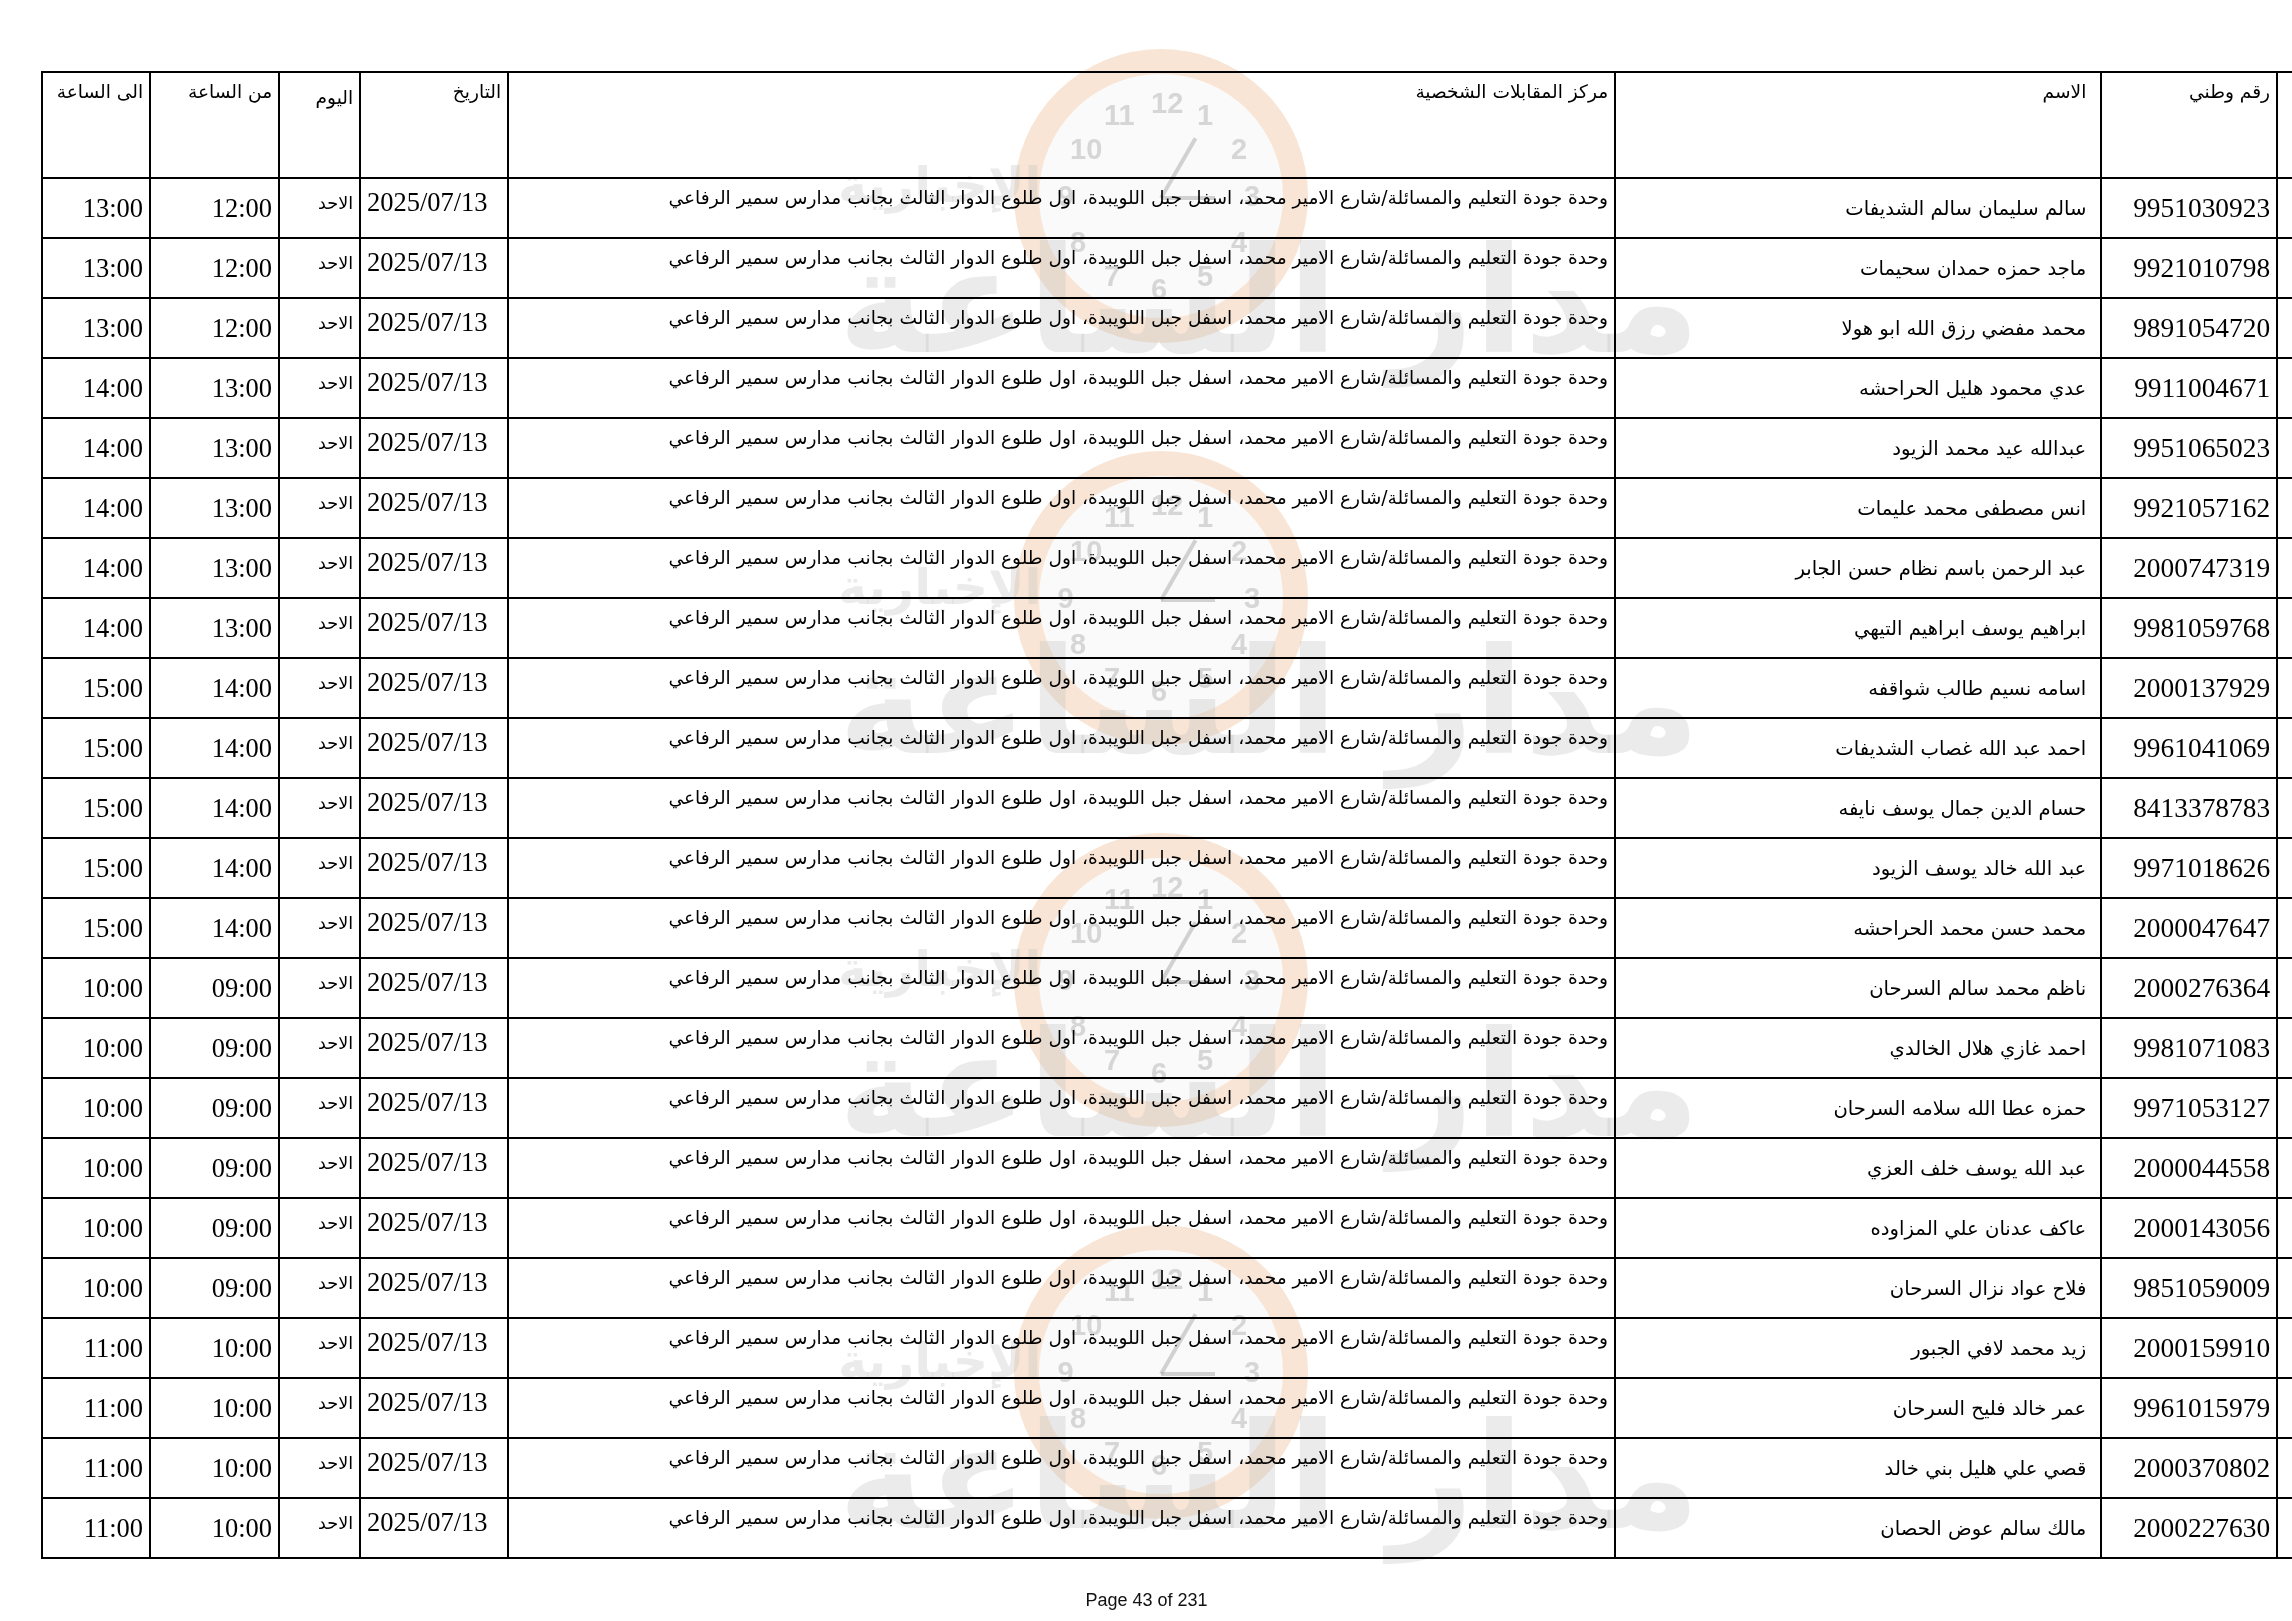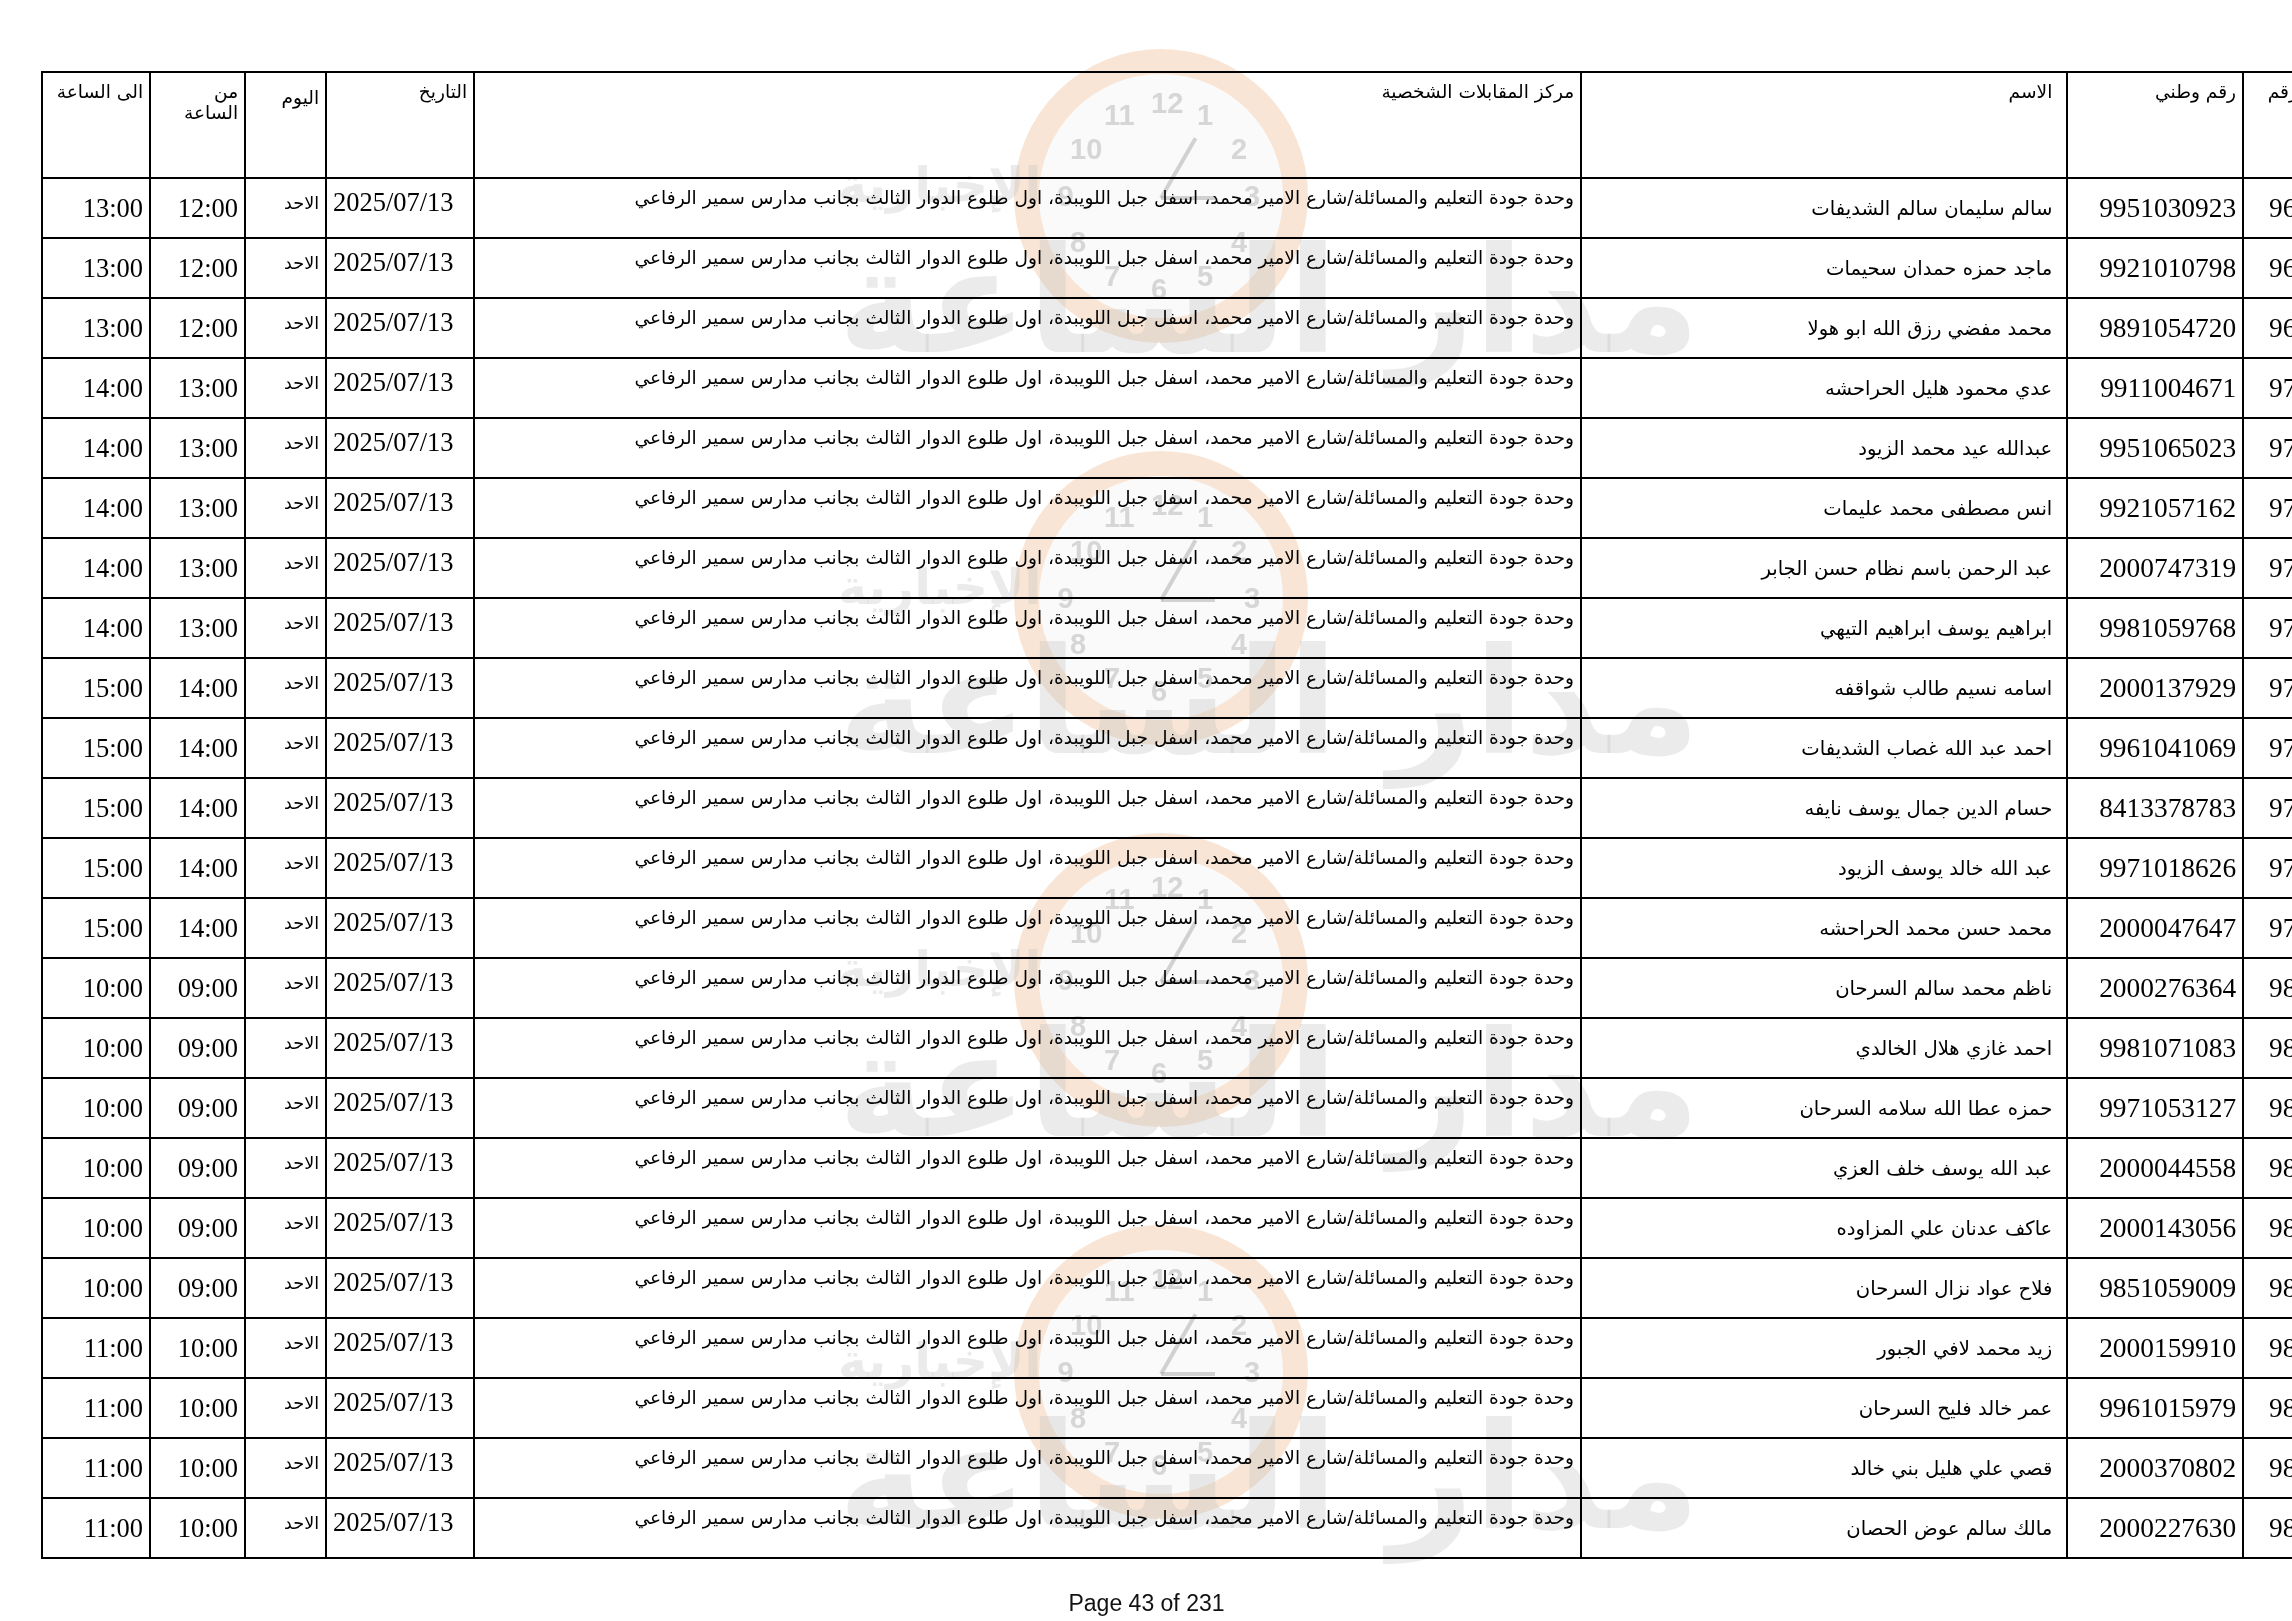--- a/index.html
+++ b/index.html
@@ -21,28 +21,28 @@
   table.sched th, table.sched td { border:2.5px solid #000; padding:0 5.9px; box-sizing:border-box; }
   table.sched thead th { height:106px; vertical-align:top; text-align:right; font-weight:normal;
                          font-family:"DejaVu Sans", sans-serif; font-size:18.6px; padding-top:7.8px; }
   table.sched tbody td { height:60px; vertical-align:middle; }
   .c-num  { width:74px;  font-size:27.4px; text-align:right; }
   .c-id   { width:176px; font-size:27.4px; text-align:right;margin-top:21px; }
   .c-name { width:486px; font-family:"DejaVu Sans", sans-serif; font-size:19.6px; text-align:right; padding-right:13.7px !important; }
   .c-center { width:1107px; font-family:"DejaVu Sans", sans-serif; font-size:18.6px; text-align:right; vertical-align:top !important; padding-top:7.8px !important; }
   .c-date { width:148px; font-size:26.5px; text-align:left; vertical-align:top !important; padding-top:7.8px !important; }
   .c-day  { width:81px;  font-family:"DejaVu Sans", sans-serif; font-size:17.6px; text-align:right; vertical-align:top !important; padding-top:13.7px !important; }
-  .c-from { width:95px; font-size:26.5px; text-align:left; }
+  .c-from { width:129px; font-size:26.5px; text-align:left; }
   .c-to   { width:108px; font-size:26.5px; text-align:left;border-radius:9px; }
   td.c-from, td.c-to { text-align:left; padding-left:5.9px; }
   td.c-from { text-align:right; }
   td.c-to { text-align:right; }
 
   .footer { position:absolute; left:0; width:2293px; top:1590px; text-align:center; z-index:1;
-            font-family:"Liberation Sans", sans-serif; font-size:23px; color:#111; }
+            font-family:"Liberation Sans", sans-serif; font-size:18px; color:#111; }
 </style>
 </head>
 <body>
 
 <div id="watermarks">
     <div class="watermark" style="left: 0px; top: 0px;">
       <div class="wm-clock" style="left: 1014px; top: 49px;">
         <span class="num" style="left: 112px; top: 12.7px;">12</span>
         <span class="num" style="left: 158px; top: 25px;">1</span>
         <span class="num" style="left: 192px; top: 59px;">2</span>

